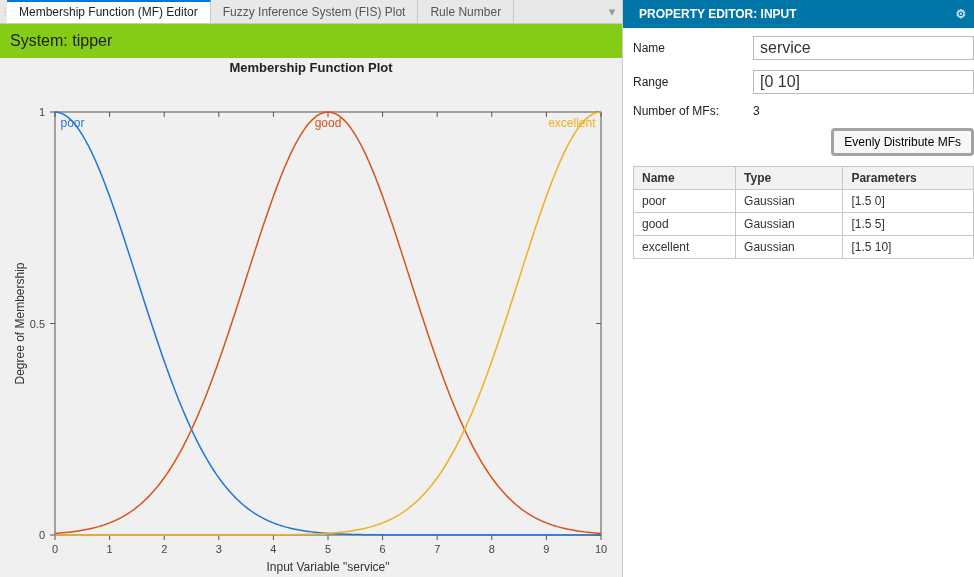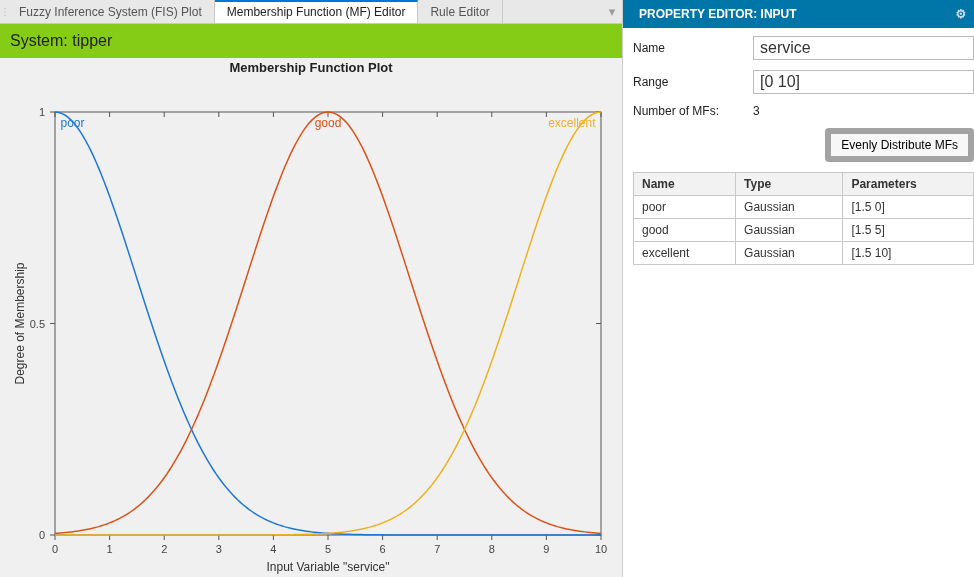--- a/index.html
+++ b/index.html
@@ -132,21 +132,21 @@
   height: 24px;
   background: #fff;
 }
 .prop-row .val { flex:1; color:#222; }
 .actions {
   display: flex;
   justify-content: flex-end;
   margin-bottom: 10px;
 }
 .btn {
-  border: 6px solid #a3a3a3;
+  border: 3px solid #a3a3a3;
   border-radius: 4px;
   background: #f7f7f7;
   padding: 4px 10px;
   font-size: 12px;
   cursor: pointer;
 }
 table.mf {
   width: 100%;
   border-collapse: collapse;
   font-size: 12px;
@@ -167,23 +167,23 @@
 .mf-curve { fill: none; stroke-width: 1.5; }
 .mf-label { font-size: 12px; }
 </style>
 </head>
 <body>
 
 <div class="app">
   <div class="left-pane">
     <div class="tabbar">
       <div class="drag-handle">⋮⋮</div>
+      <div class="tab active">Membership Function (MF) Editor</div>
       <div class="tab">Fuzzy Inference System (FIS) Plot</div>
-      <div class="tab active">Membership Function (MF) Editor</div>
-      <div class="tab">Rule Editor</div>
+      <div class="tab">Rule Number</div>
       <div class="spacer"></div>
       <div class="tab-hint">▾</div>
     </div>
     <div class="system-label">System: tipper</div>
     <div class="plot-wrap">
       <div class="plot-title">Membership Function Plot</div>
       <div class="plot-svg-wrap">
         <svg id="chart-svg" width="603" height="497" viewBox="0 0 603 495">
             <rect x="45" y="30" width="546" height="423" fill="none" stroke="#555" stroke-width="1"></rect>
             <line x1="45" y1="453" x2="45" y2="458" class="chart-tick"></line>

